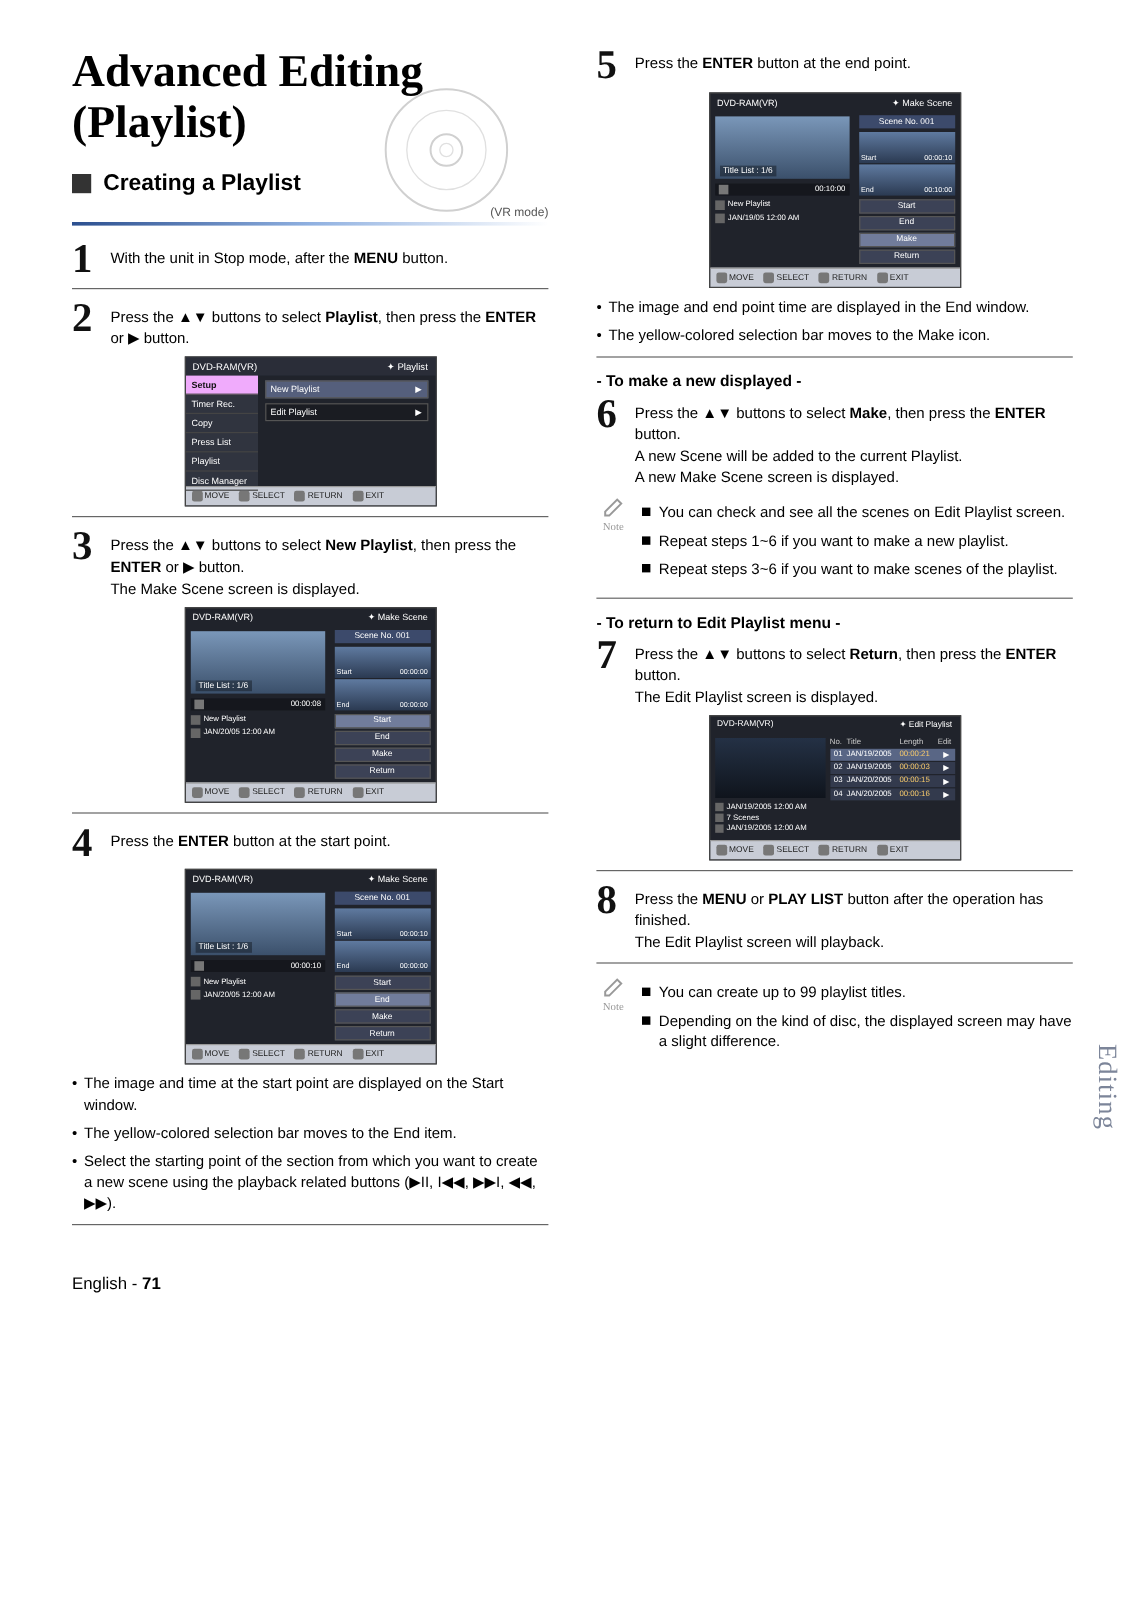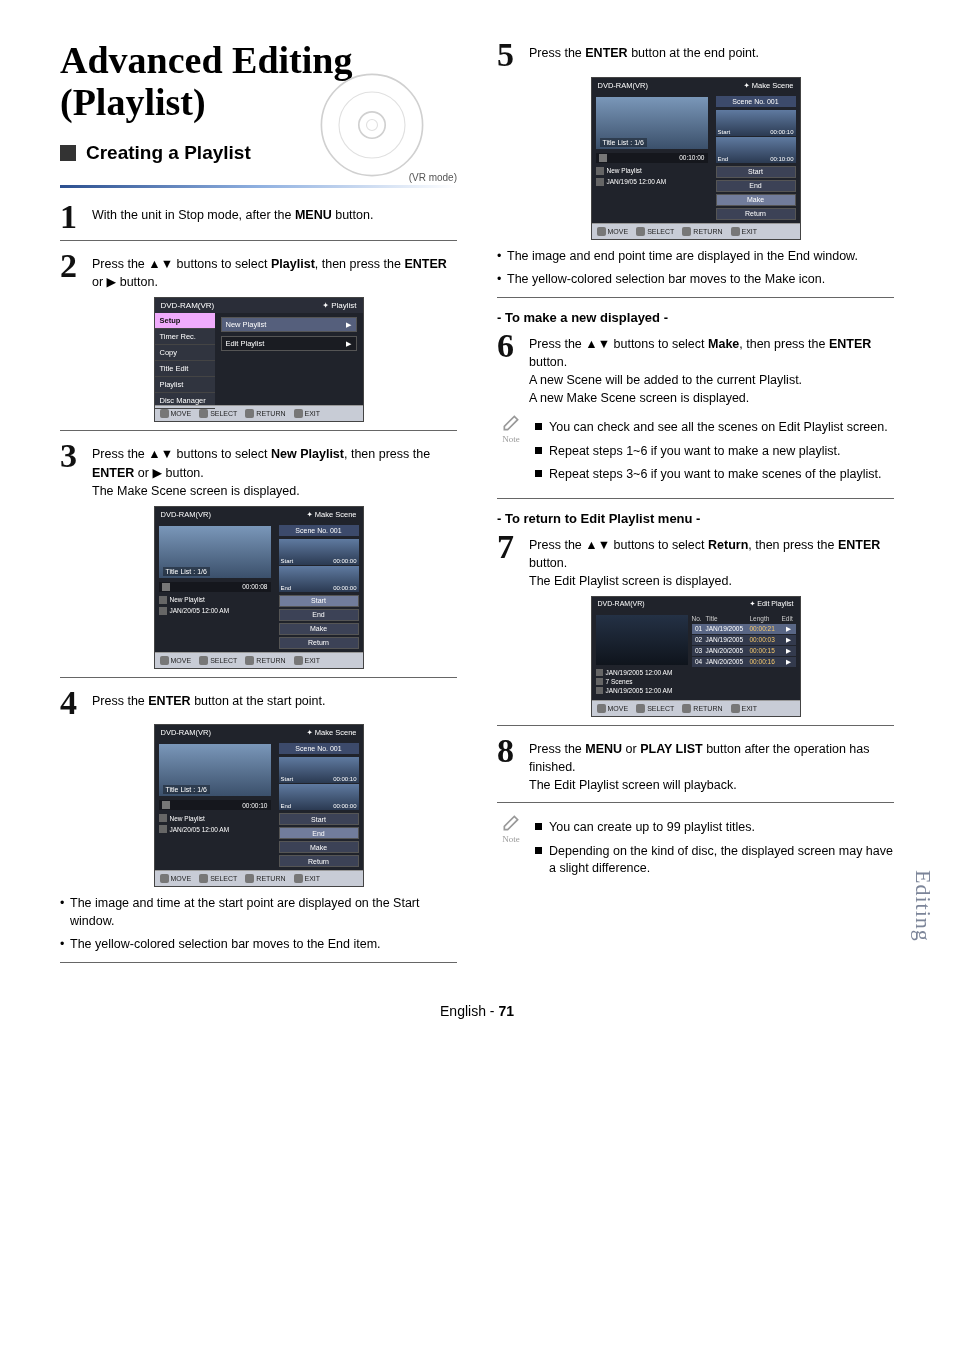--- a/index.html
+++ b/index.html
@@ -87,21 +87,21 @@
   .el-left .meta .ic4 { width:7px; height:7px; background:#666;}
   .el-right { flex:1; padding:4px 4px 4px 0;}
   .el-right .hdr { display:flex; font-size:6.5px; color:#ccc; margin-bottom:2px;}
   .el-right .hdr .c1 { width:14px;} .el-right .hdr .c2 { flex:1;} .el-right .hdr .c3 { width:32px;} .el-right .hdr .c4 { width:14px;}
   .el-row { display:flex; font-size:6.5px; background:#333a4d; margin-bottom:1px; padding:1px 0;}
   .el-row.sel { background:#596685;}
   .el-row .c1 { width:14px; text-align:center;} .el-row .c2 { flex:1;} .el-row .c3 { width:32px; color:#f6c96b;} .el-row .c4 { width:14px; text-align:center;}
 
   .side-tab { position:absolute; right:18px; top:870px; writing-mode:vertical-rl; font-family:"Times New Roman",serif; font-size:22px; color:#7c8599; letter-spacing:1px;}
 
-  .footer { text-align:center; margin-top:30px; font-size:14px;}
+  .footer { text-align:left; margin-top:30px; font-size:14px;}
   .footer .pg { font-weight:bold;}
 
   b { font-weight:bold; }
 </style>
 </head>
 <body>
 
 <div class="columns">
 
   <div class="col">
@@ -139,21 +139,21 @@
     <div class="osd">
       <div class="osd-head">
           <span>DVD-RAM(VR)</span>
           <span class="t2">✦ <span>Playlist</span></span>
         </div>
       <div class="osd-body">
         <div class="osd-side">
           <div class="mi sel">Setup</div>
           <div class="mi">Timer Rec.</div>
           <div class="mi">Copy</div>
-          <div class="mi">Title Edit</div>
+          <div class="mi">Press List</div>
           <div class="mi">Playlist</div>
           <div class="mi">Disc Manager</div>
         </div>
         <div class="osd-main">
           <div class="osd-opt sel">
               <span>New Playlist</span>
               <span class="ar">▶</span>
             </div>
           <div class="osd-opt">
               <span>Edit Playlist</span>
@@ -310,20 +310,21 @@
           </span>
           <span>
             <span class="ic"></span>
             <span>EXIT</span>
           </span>
         </div>
     </div>
 
     <div class="bul">The image and time at the start point are displayed on the Start window.</div>
     <div class="bul">The yellow-colored selection bar moves to the End item.</div>
+    <div class="bul">Select the starting point of the section from which you want to create a new scene using the playback related buttons (▶II, I◀◀, ▶▶I, ◀◀, ▶▶).</div>
     <hr class="hr">
   </div>
 
   <div class="col">
 
     <div class="step">
       <div class="big">5</div>
       <div class="body"><span>Press the </span><b>ENTER</b><span> button at the end point.</span></div>
     </div>
 

